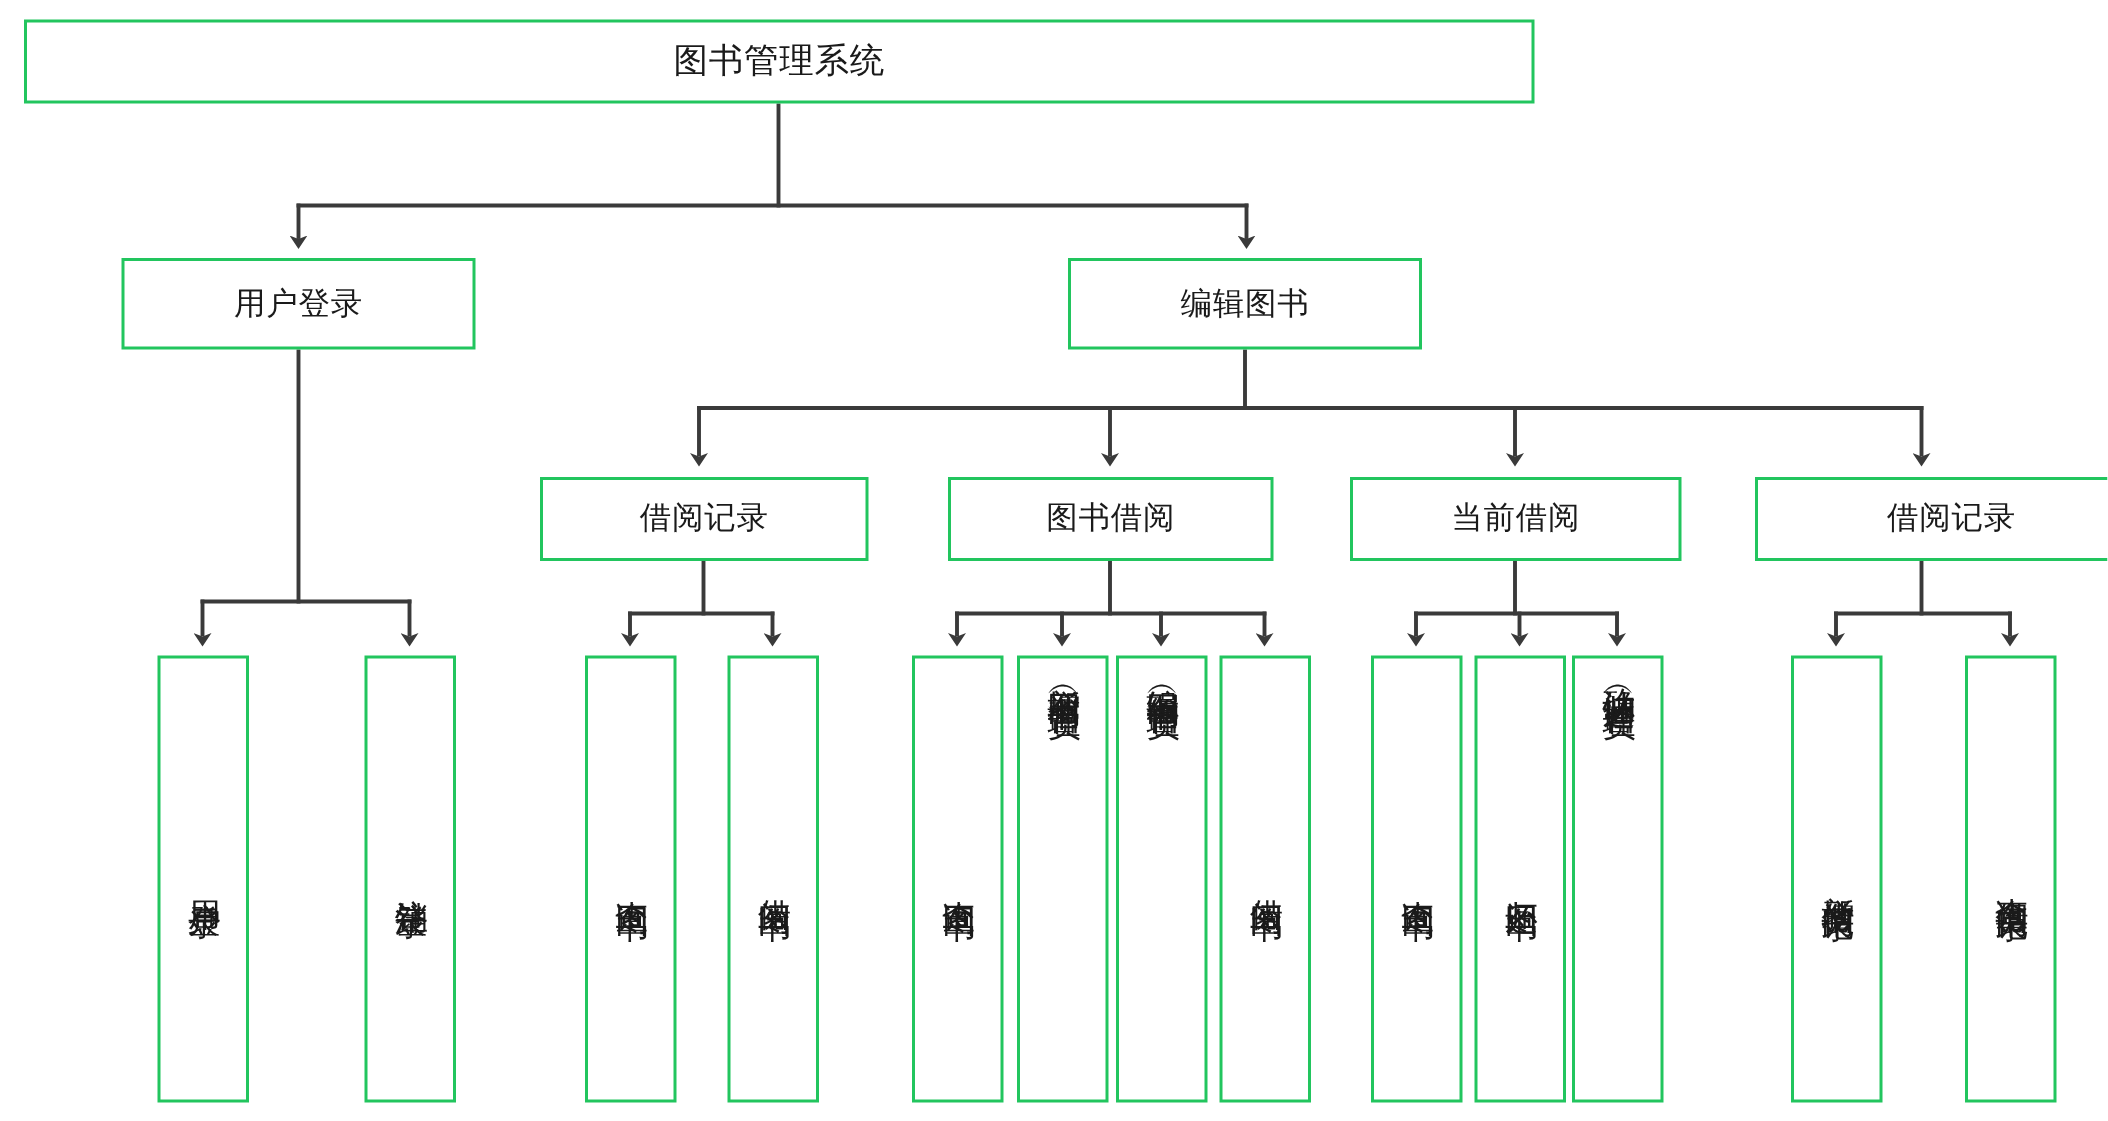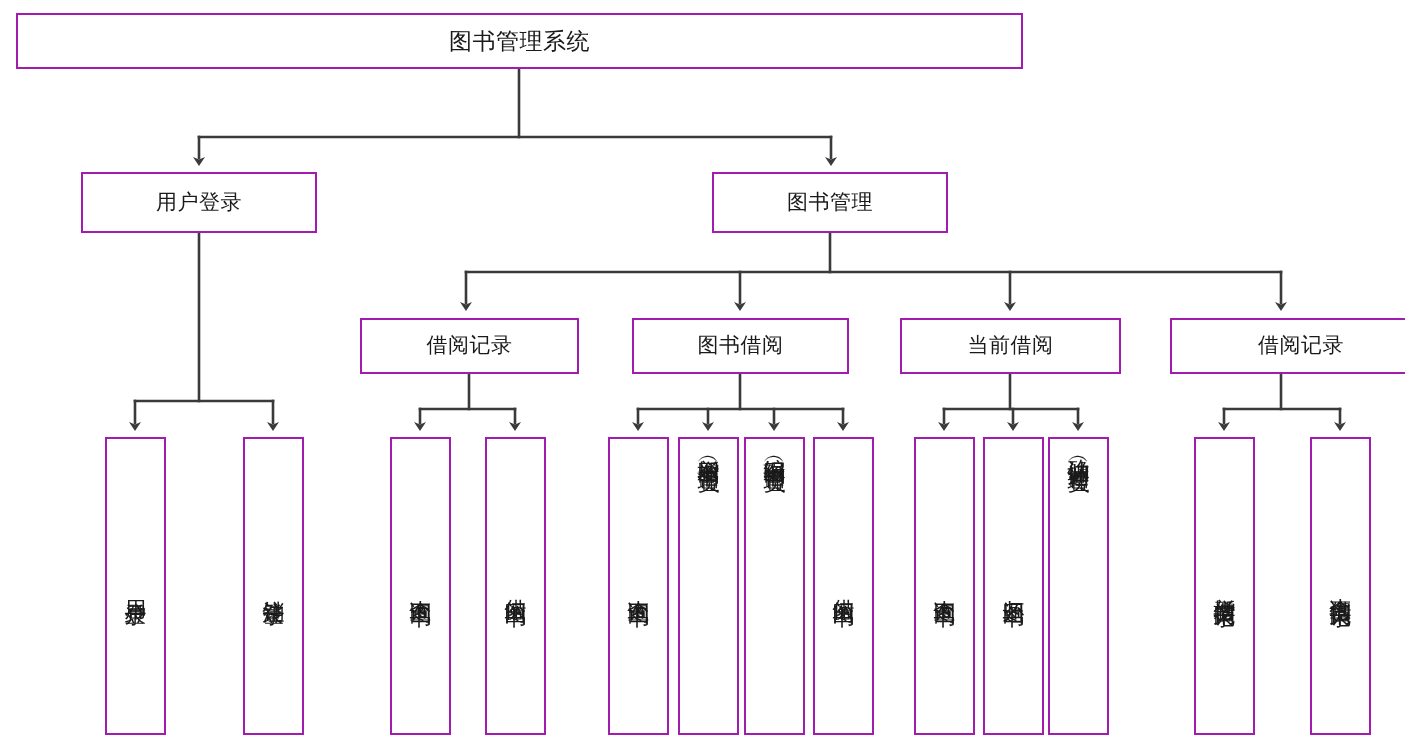--- a/index.html
+++ b/index.html
@@ -23,21 +23,21 @@
     left: 0;
     top: 0;
     width: 1405px;
     height: 747px;
     pointer-events: none;
   }
   .node {
     position: absolute;
     box-sizing: border-box;
     background: #ffffff;
-    border: 2px solid #a21caf;
+    border: 2px solid #22c55e;
     display: flex;
     align-items: center;
     justify-content: center;
     color: #1a1a1a;
     text-align: center;
   }
   .node .label {
     display: block;
     line-height: 1.22;
     letter-spacing: 0.5px;
@@ -159,21 +159,21 @@
   </svg>
 
   <div class="node root">
     <span class="label">图书管理系统</span>
   </div>
 
   <div class="node lvl2 n-user-login">
     <span class="label">用户登录</span>
   </div>
   <div class="node lvl2 n-book-manage">
-    <span class="label">图书管理</span>
+    <span class="label">编辑图书</span>
   </div>
 
   <div class="node lvl3 n-new-book-rec">
     <span class="label">借阅记录</span>
   </div>
   <div class="node lvl3 n-book-borrow">
     <span class="label">图书借阅</span>
   </div>
   <div class="node lvl3 n-current-borrow">
     <span class="label">当前借阅</span>

